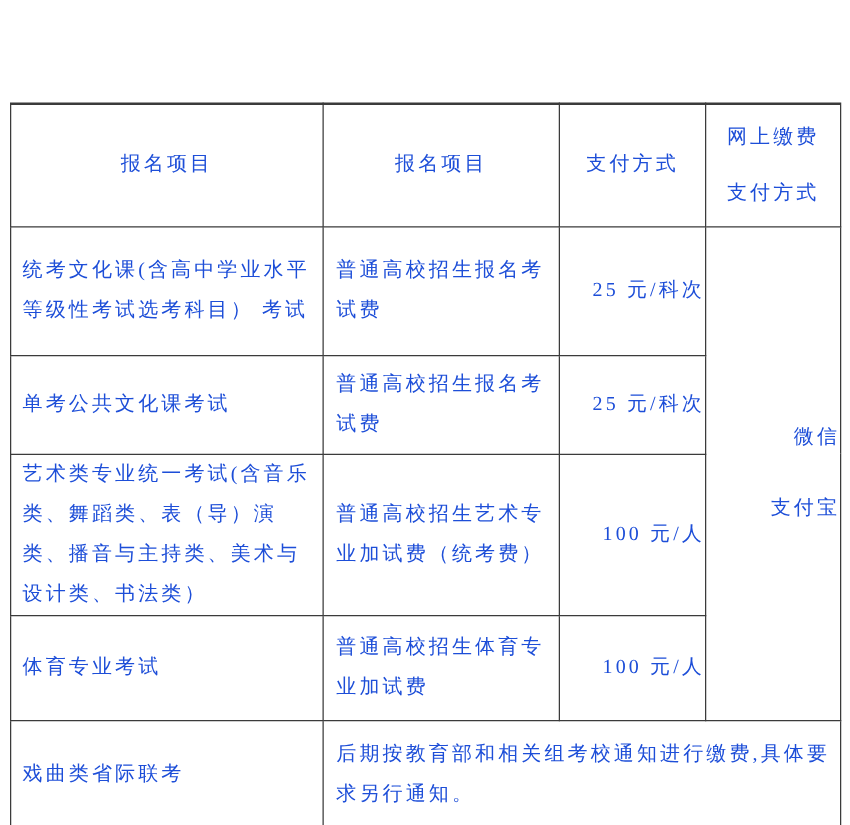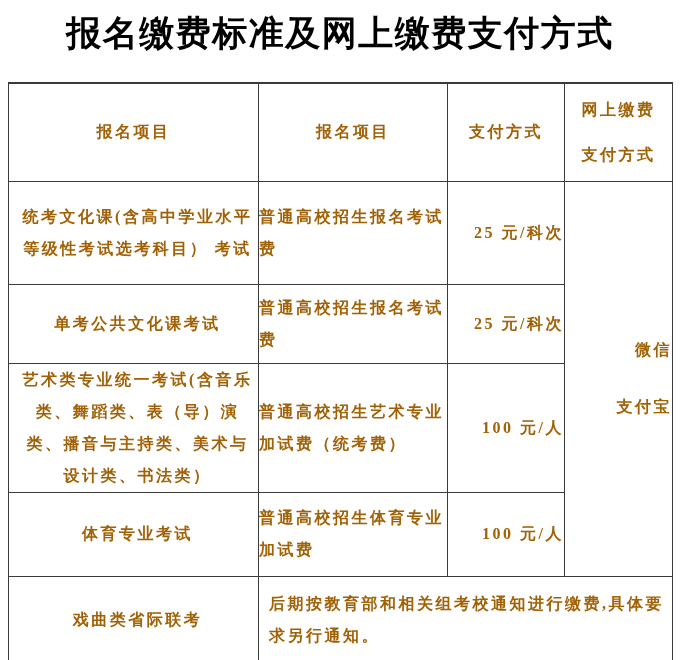--- a/index.html
+++ b/index.html
@@ -34,54 +34,53 @@
     border-top-width: 2px;
   }
   col.c1 { width: 250px; }
   col.c2 { width: 189px; }
   col.c3 { width: 117px; }
   col.c4 { width: 108px; }
 
   .fee-table th, .fee-table td {
     border: 1px solid #3b3b3b;
     font-size: 16px;
-    font-weight: bold;
+    font-weight: normal;
     letter-spacing: 2.5px;
     line-height: 32px;
     vertical-align: middle;
     padding: 0;
-    color: #a16207;
+    color: #1d4ed8;
     background: #ffffff;
   }
 
   tr.r-head { height: 98px; }
   tr.r1 { height: 103px; }
   tr.r2 { height: 79px; }
   tr.r3 { height: 117px; }
   tr.r4 { height: 84px; }
   tr.r5 { height: 87px; }
 
   .fee-table th { text-align: center; }
   .pay-head div { line-height: 32px; }
   .pay-head .gap { margin-top: 13px; }
 
-  td.item { text-align: center; padding-left: 9px; padding-right: 1px; }
-  td.feeitem { text-align: left; padding-right: 2px; }
+  td.item { text-align: left; padding-left: 9px; padding-right: 1px; }
+  td.feeitem { text-align: left; padding-left: 10px; padding-right: 2px; }
   td.fee { text-align: right; padding-left: 8px; white-space: nowrap; }
   td.pay { text-align: right; padding-left: 11px; }
   td.pay div { line-height: 32px; }
   td.pay .pgap { margin-top: 25px; }
   td.note { text-align: left; padding-left: 10px; padding-right: 4px; }
 </style>
 </head>
 <body>
 
 <div class="page">
 
-  <h1 class="title">报名缴费标准及网上缴费支付方式</h1>
 
   <table class="fee-table">
     <colgroup>
       <col class="c1">
         <col class="c2">
         <col class="c3">
         <col class="c4">
     </colgroup>
     <tbody>
       <tr class="r-head">

